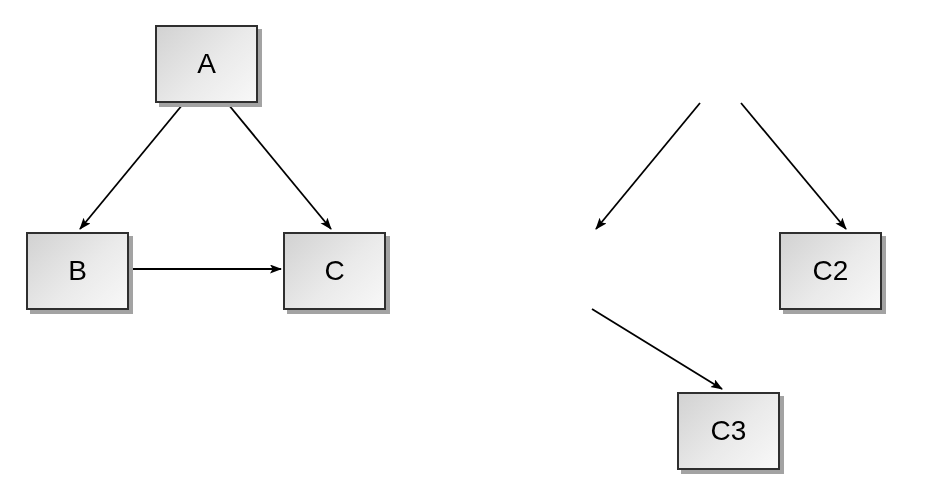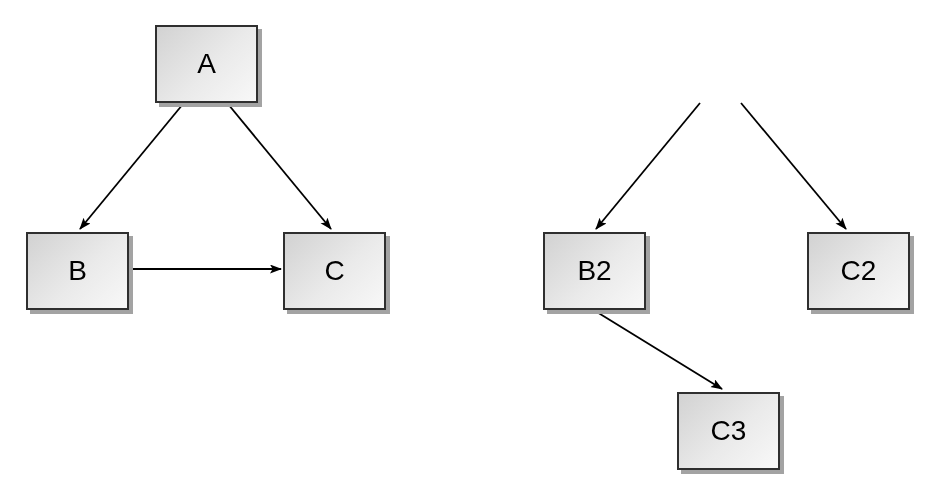--- a/index.html
+++ b/index.html
@@ -35,21 +35,21 @@
     justify-content: center;
     font-size: 28px;
     color: #000000;
     user-select: none;
   }
   .node-a  { left: 155px; top: 25px; }
   .node-b  { left: 26px;  top: 232px; }
   .node-c  { left: 283px; top: 232px; }
   .node-a2 { left: 669px; top: 25px; }
   .node-b2 { left: 543px; top: 232px; }
-  .node-c2 { left: 807px; top: 232px; }
+  .node-c2 { left: 779px; top: 232px; }
   .node-c3 { left: 677px; top: 392px; }
   .edge {
     stroke: #000000;
     stroke-width: 1.8;
     fill: none;
   }
 </style>
 </head>
 <body>
 
@@ -74,23 +74,20 @@
   <div class="node node-a">
     <span>A</span>
   </div>
   <div class="node node-b">
     <span>B</span>
   </div>
   <div class="node node-c">
     <span>C</span>
   </div>
 
-  <div class="node node-b2">
-    <span>B2</span>
-  </div>
   <div class="node node-c2">
     <span>C2</span>
   </div>
   <div class="node node-c3">
     <span>C3</span>
   </div>
 
 </div>
 
 </body></html>

